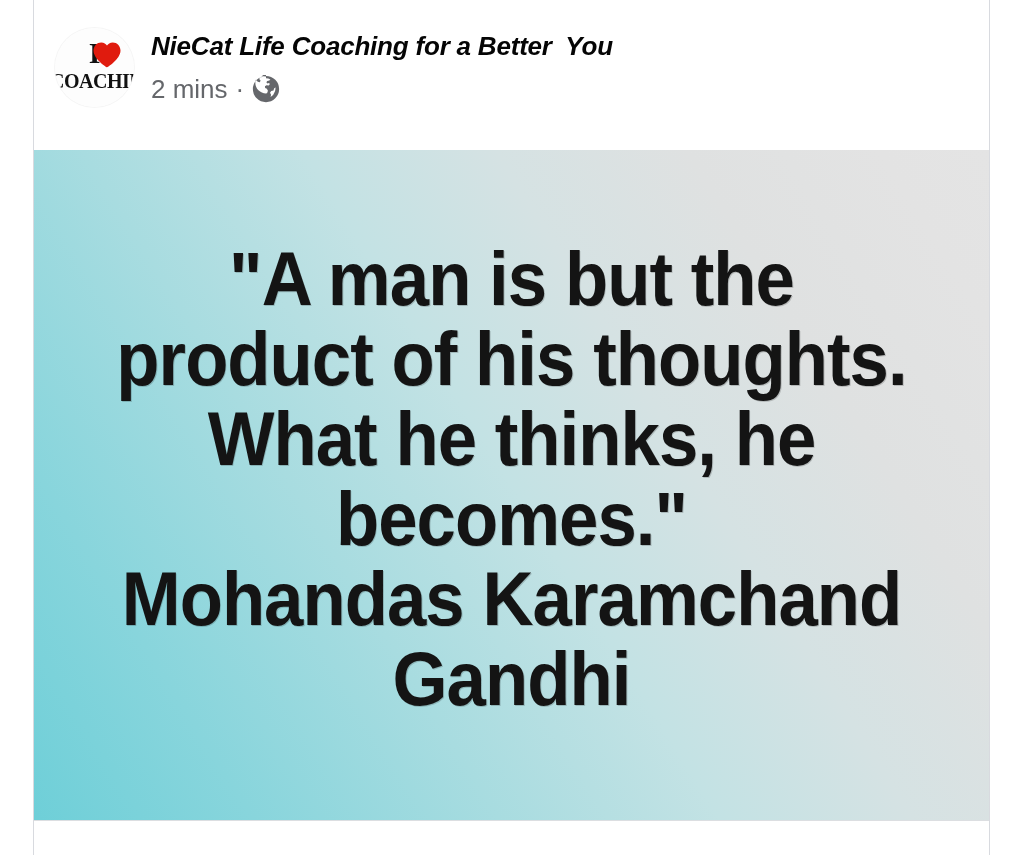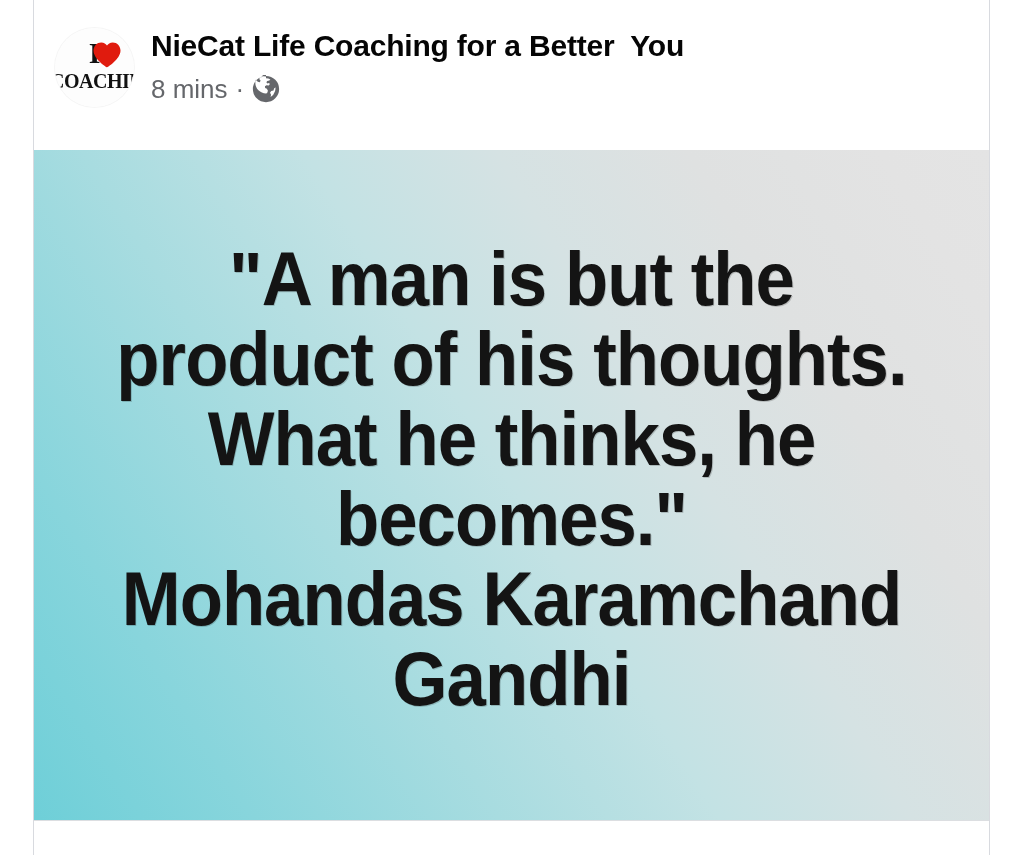--- a/index.html
+++ b/index.html
@@ -103,26 +103,27 @@
     letter-spacing: -0.5px;
     white-space: nowrap;
     overflow: hidden;
   }
 
   .header-text {
     margin-left: 17px;
     padding-top: 6px;
   }
   .page-title {
-    font-size: 30px;
+    font-size: 26px;
     line-height: 36px;
     font-weight: bold;
     color: #050505;
     letter-spacing: -0.2px;
     white-space: pre;
+    font-style: italic;
   }
   .meta-row {
     display: flex;
     align-items: center;
     margin-top: 10px;
   }
   .meta-time {
     font-size: 26px;
     line-height: 30px;
     color: #65676b;
@@ -210,21 +211,21 @@
         <div class="avatar-line1">I</div>
         <svg class="avatar-heart" viewBox="0 0 32 29" aria-hidden="true">
           <path fill="currentColor" d="M16 28.5S1.5 19.8 1.5 10.3C1.5 5.2 5.3 1.5 9.8 1.5c3 0 5.1 1.6 6.2 3.4 1.1-1.8 3.2-3.4 6.2-3.4 4.5 0 8.3 3.7 8.3 8.8 0 9.5-14.5 18.2-14.5 18.2z"></path>
         </svg>
         <div class="avatar-line2">COACHING</div>
       </div>
 
       <div class="header-text">
         <div class="page-title">NieCat Life Coaching for a Better  You</div>
         <div class="meta-row">
-          <span class="meta-time">8 mins</span>
+          <span class="meta-time">2 mins</span>
           <span class="meta-dot">·</span>
           <svg class="globe-icon" viewBox="0 0 16 16" aria-hidden="true">
             <path fill="currentColor" d="M8 .5a7.5 7.5 0 100 15 7.5 7.5 0 000-15zm0 1.4c.9 0 1.8.2 2.5.6l-.6.7-1.2.2-.5.8.6.6.9-.2.5.5-.6.9-1.3-.2-.9.6.1 1 1 .4.6 1.2-.5 1.4c-.2 0-.4.1-.6.1a6.1 6.1 0 01-6.1-6.1c0-.6.1-1.2.3-1.7l1.1 1.2 1.2.2.4-.9-.8-.9.5-.9 1.1-.3.4-1 .8-.2-.4-.9c.5-.1 1-.1 1.5-.1zm4.9 3.1a6.1 6.1 0 01-2.3 7.6l.3-1.3-.6-1.1.7-1 1.3-.3.3-1.2 1-.9-.7-1.8z"></path>
           </svg>
         </div>
       </div>
 
     </div>
 
     <div class="quote-image">

